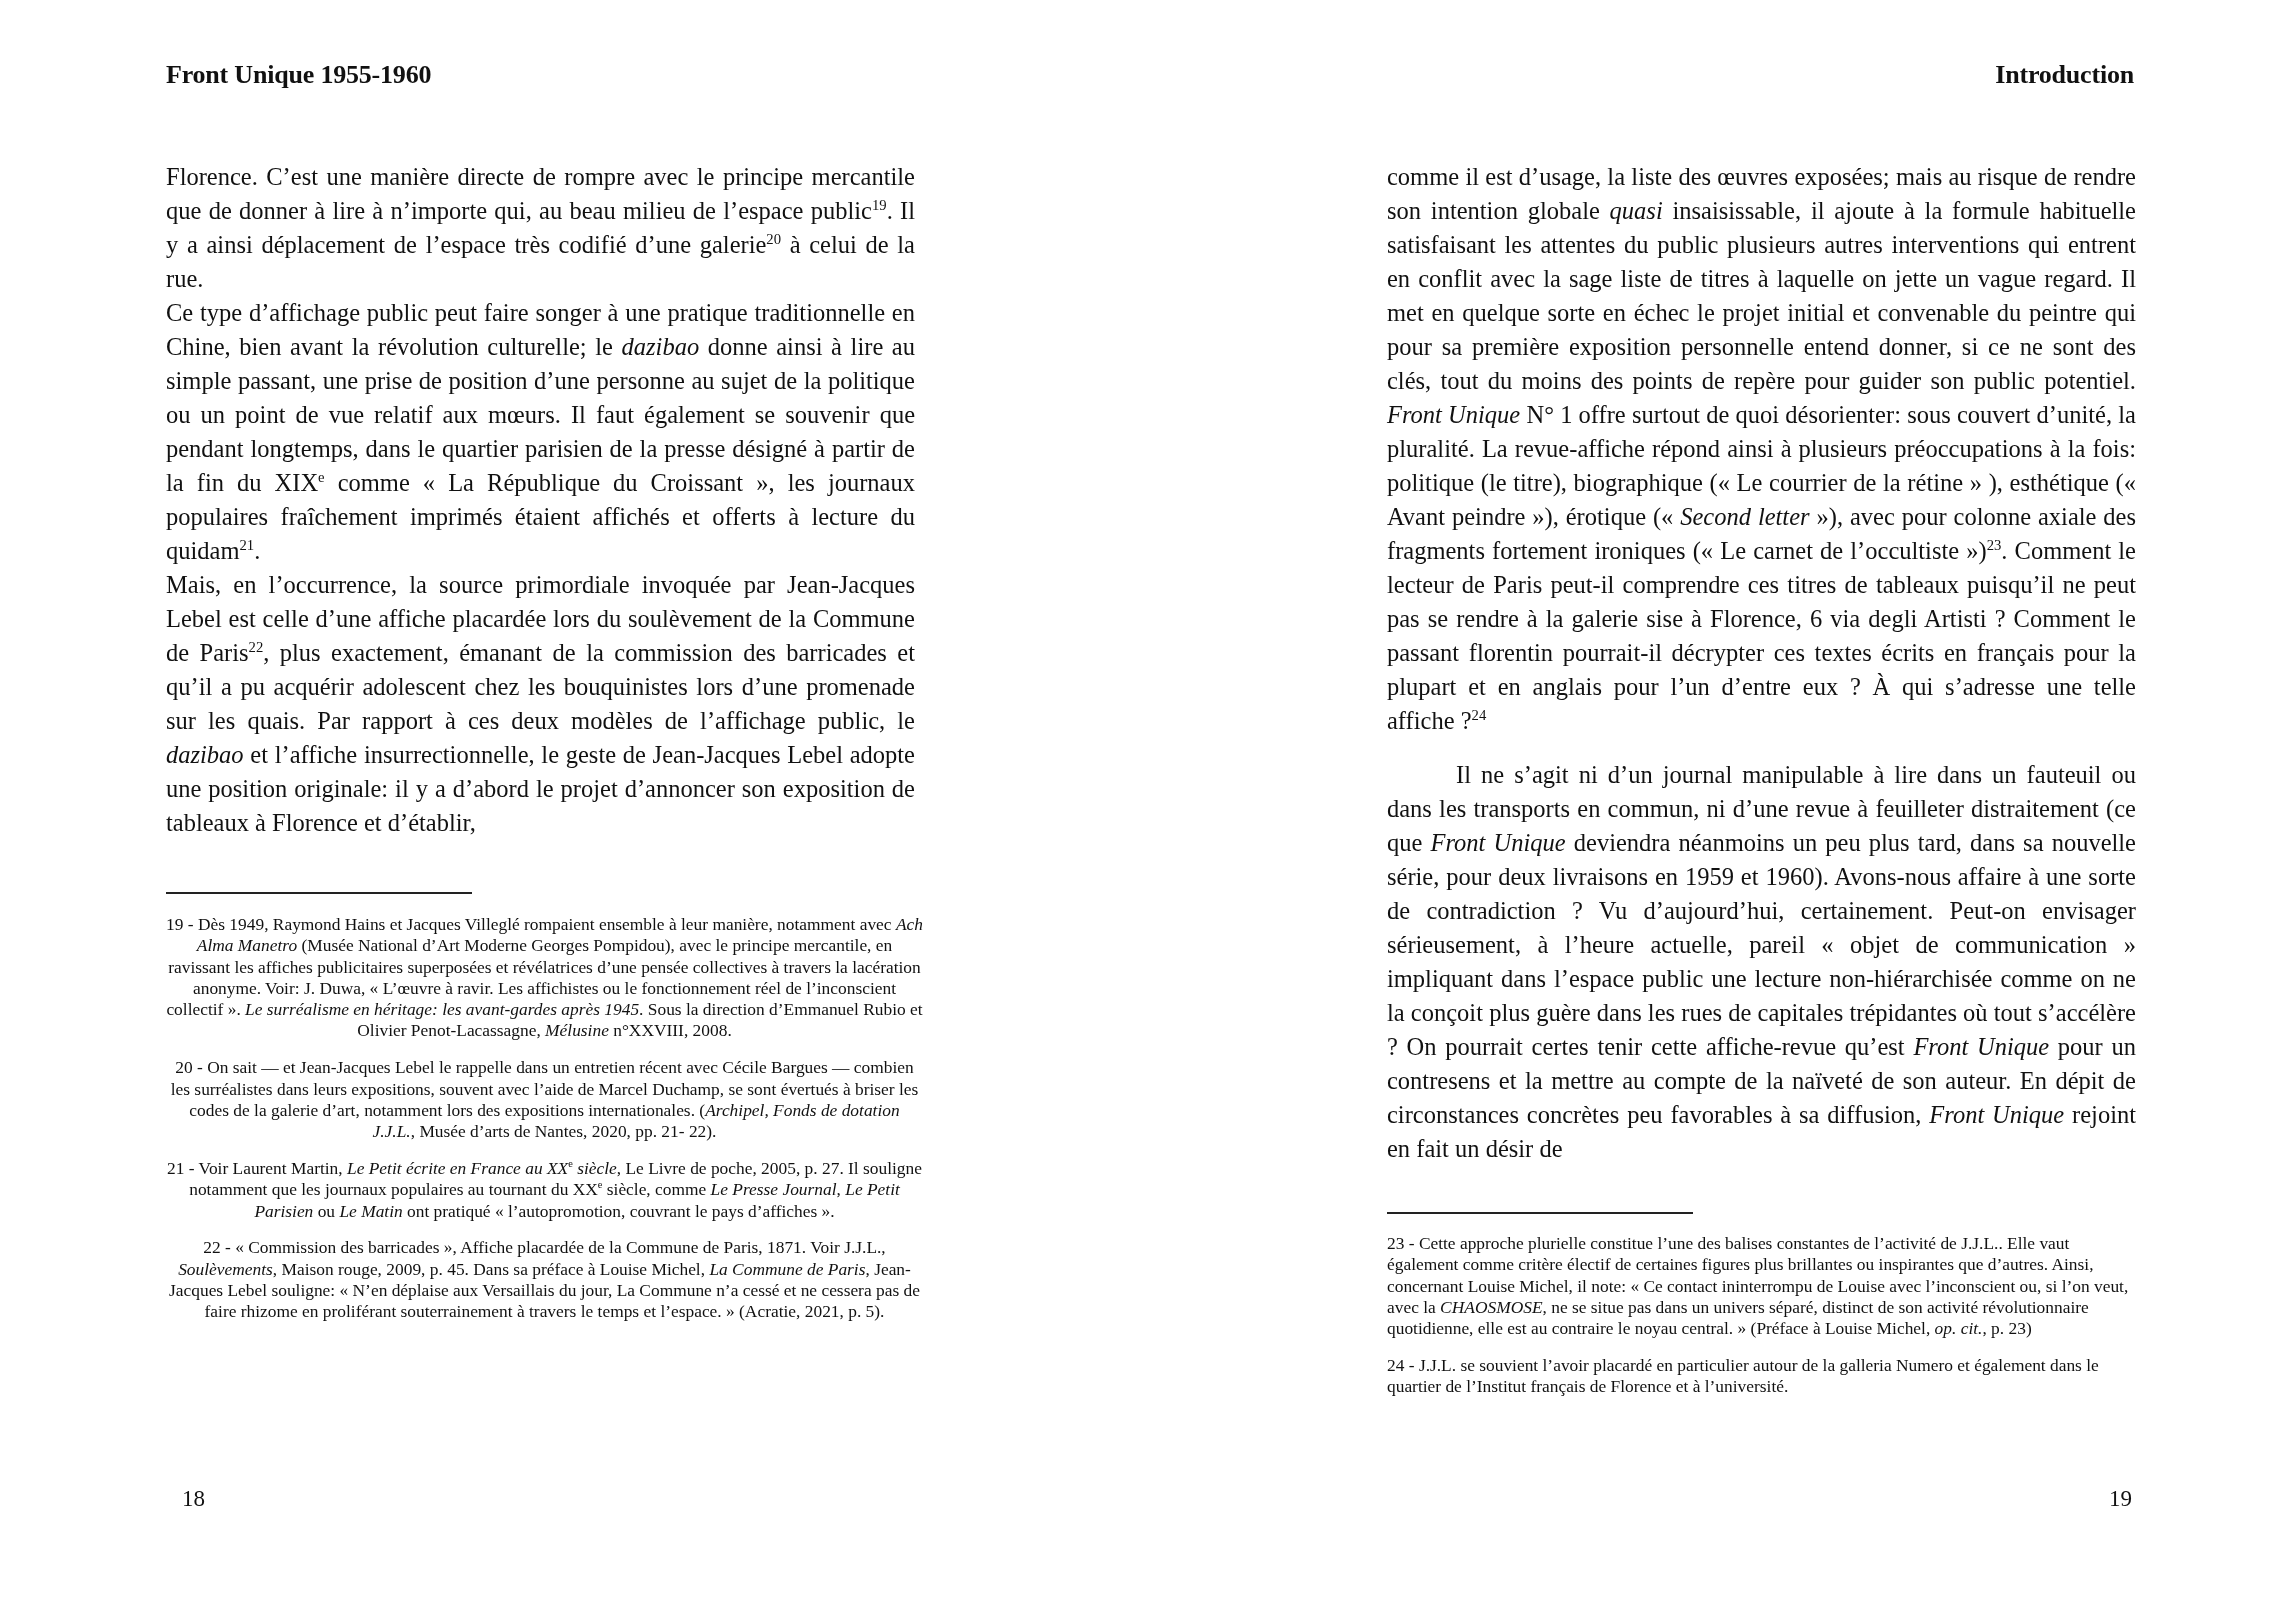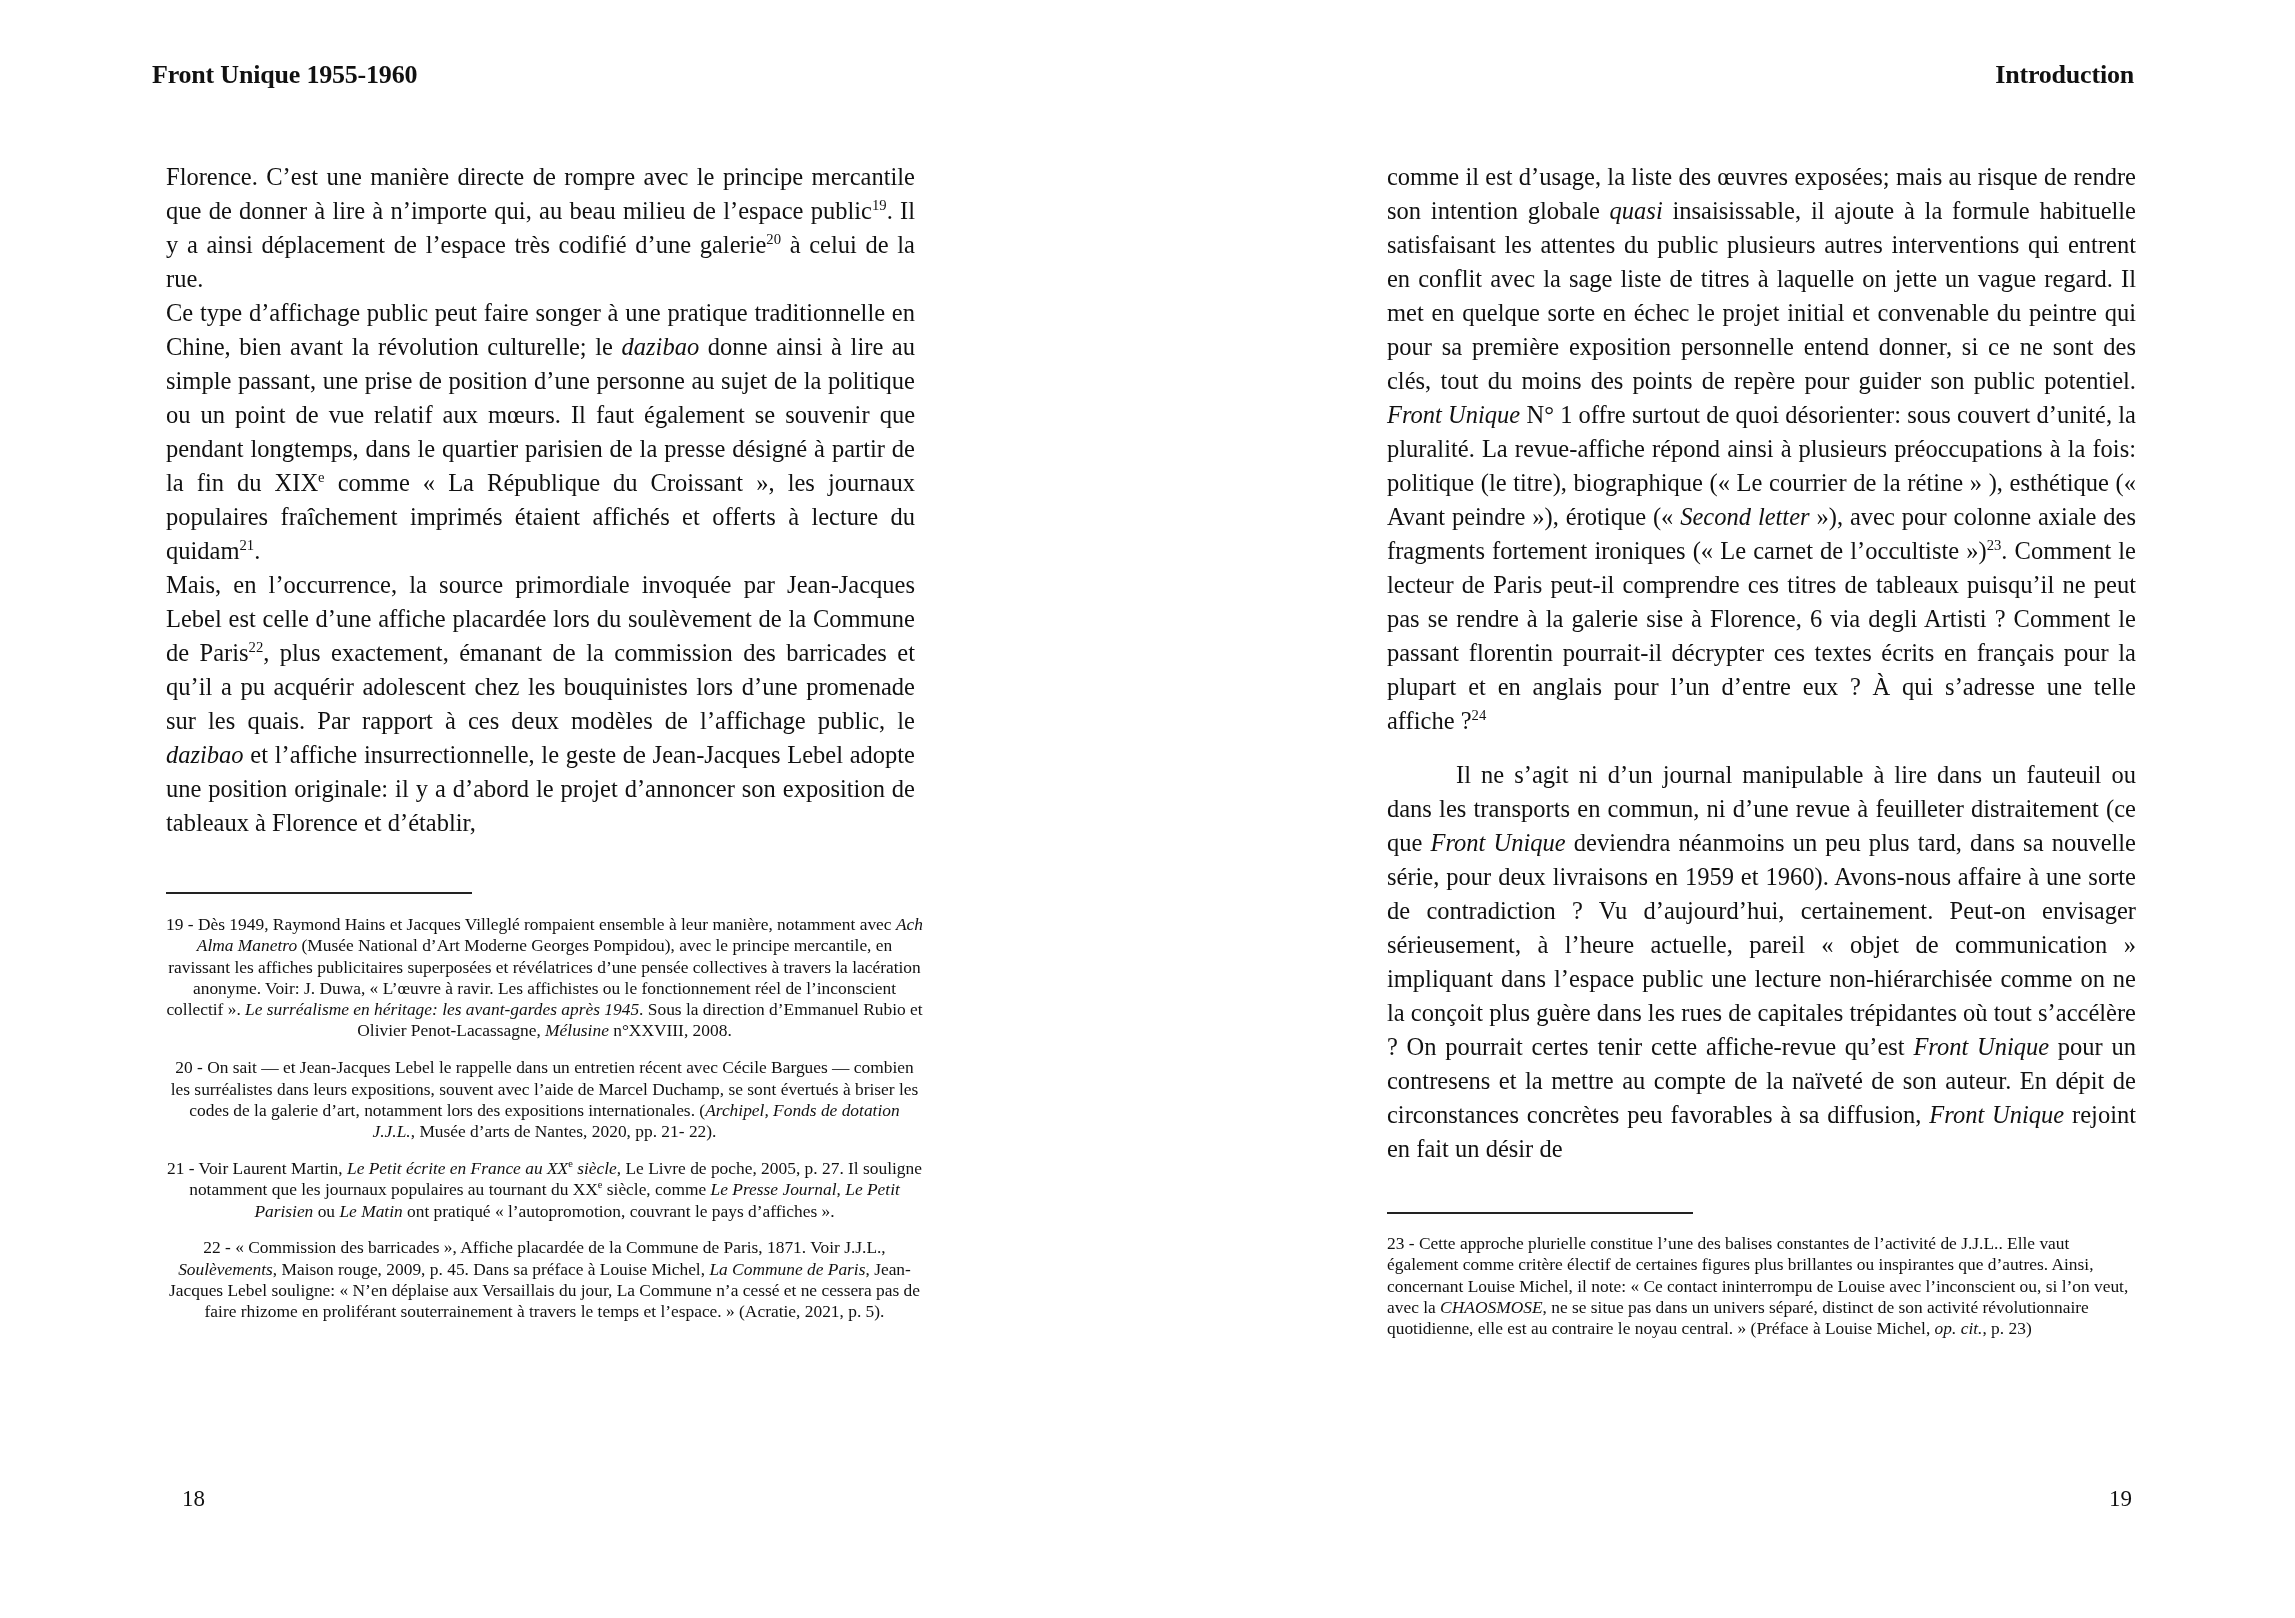--- a/index.html
+++ b/index.html
@@ -1,21 +1,21 @@
 <!DOCTYPE html>
 <html style="font-size:13.8px"><head>
 <meta charset="utf-8">
 <style>
   html, body { margin:0; padding:0; background:#ffffff; }
   body { width:2295px; height:1618px; position:relative; overflow:hidden; color:#111; font-family:"Liberation Serif", "DejaVu Serif", serif; }
   .page { position:absolute; top:0; height:1618px; }
   .page.left { left:0; width:1147px; }
   .page.right { left:1148px; width:1147px; }
   .running-head { position:absolute; top:60px; font-size:26px; font-weight:bold; letter-spacing:-0.2px; }
-  .left .running-head { left:152px; }
+  .left .running-head { left:166px; }
   .right .running-head { right:161px; text-align:right; }
   .body-text { position:absolute; top:160px; width:749px; font-size:24.5px; line-height:34px; text-align:justify; hyphens:manual; }
   .left .body-text { left:166px; }
   .right .body-text { left:239px; }
   .body-text p { margin:0; }
   .body-text p.indent { text-indent:69px; margin-top:20px; }
   .body-text i { font-style:italic; }
   sup { font-size:60%; line-height:0; vertical-align:super; }
   .fn-rule { position:absolute; height:1.7px; background:#222; width:306px; }
   .left .fn-rule { left:166px; top:892px; }
@@ -51,16 +51,17 @@
 
 <div class="page right">
   <div class="running-head">Introduction</div>
   <div class="body-text">
     <p>comme il est d’usage, la liste des œuvres exposées; mais au risque de rendre son intention globale <i>quasi</i> insaisissable, il ajoute à la formule habituelle satisfaisant les attentes du public plusieurs autres interven­tions qui entrent en conflit avec la sage liste de titres à laquelle on jette un vague regard. Il met en quelque sorte en échec le projet initial et convenable du peintre qui pour sa première exposition personnelle entend donner, si ce ne sont des clés, tout du moins des points de re­père pour guider son public potentiel. <i>Front Unique</i> N° 1 offre surtout de quoi désorienter: sous couvert d’unité, la pluralité. La revue-affiche répond ainsi à plusieurs préoccupations à la fois: politique (le titre), biographique (« Le courrier de la rétine » ), esthétique (« Avant peindre »), érotique (« <i>Second letter</i> »), avec pour colonne axiale des fragments fortement ironiques (« Le carnet de l’occultiste »)<sup>23</sup>. Com­ment le lecteur de Paris peut-il comprendre ces titres de tableaux puisqu’il ne peut pas se rendre à la galerie sise à Florence, 6 via degli Artisti ? Comment le passant florentin pourrait-il décrypter ces textes écrits en français pour la plupart et en anglais pour l’un d’entre eux ? À qui s’adresse une telle affiche ?<sup>24</sup></p>
     <p class="indent">Il ne s’agit ni d’un journal manipulable à lire dans un fauteuil ou dans les transports en commun, ni d’une revue à feuilleter distrai­tement (ce que <i>Front Unique</i> deviendra néanmoins un peu plus tard, dans sa nouvelle série, pour deux livraisons en 1959 et 1960). Avons-nous affaire à une sorte de contradiction ? Vu d’aujourd’hui, certaine­ment. Peut-on envisager sérieusement, à l’heure actuelle, pareil « objet de communication » impliquant dans l’espace public une lecture non-hiérarchisée comme on ne la conçoit plus guère dans les rues de capitales trépidantes où tout s’accélère ? On pourrait certes tenir cette affiche-revue qu’est <i>Front Unique</i> pour un contresens et la mettre au compte de la naïveté de son auteur. En dépit de circonstances concrètes peu favorables à sa diffusion, <i>Front Unique</i> rejoint en fait un désir de</p>
   </div>
   <div class="fn-rule"></div>
   <div class="footnotes">
     <p class="footnote">23 - Cette approche plurielle constitue l’une des balises constantes de l’activité de J.J.L.. Elle vaut également comme critère électif de certaines figures plus brillantes ou inspi­rantes que d’autres. Ainsi, concernant Louise Michel, il note: « Ce contact ininterrompu de Louise avec l’inconscient ou, si l’on veut, avec la <i>CHAOSMOSE</i>, ne se situe pas dans un univers séparé, distinct de son activité révolutionnaire quotidienne, elle est au contraire le noyau central. » (Préface à Louise Michel, <i>op. cit.</i>, p. 23)</p>
+    <p class="footnote">24 - J.J.L. se souvient l’avoir placardé en particulier autour de la galleria Numero et également dans le quartier de l’Institut français de Florence et à l’université.</p>
   </div>
   <div class="folio">19</div>
 </div>
 
 
 </body></html>

